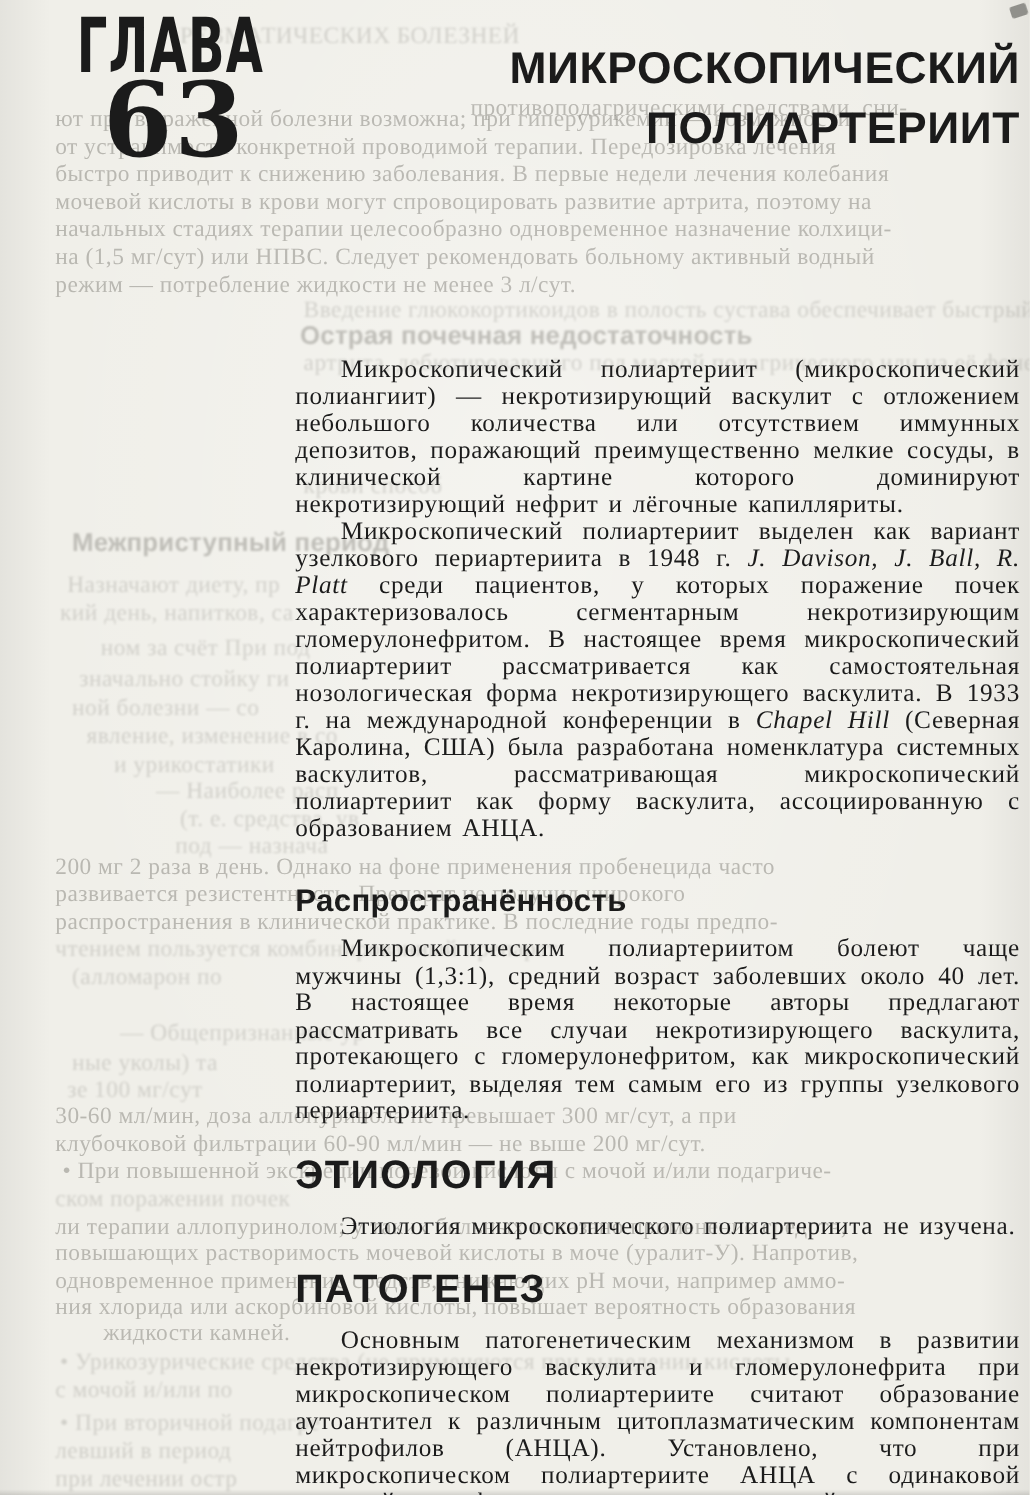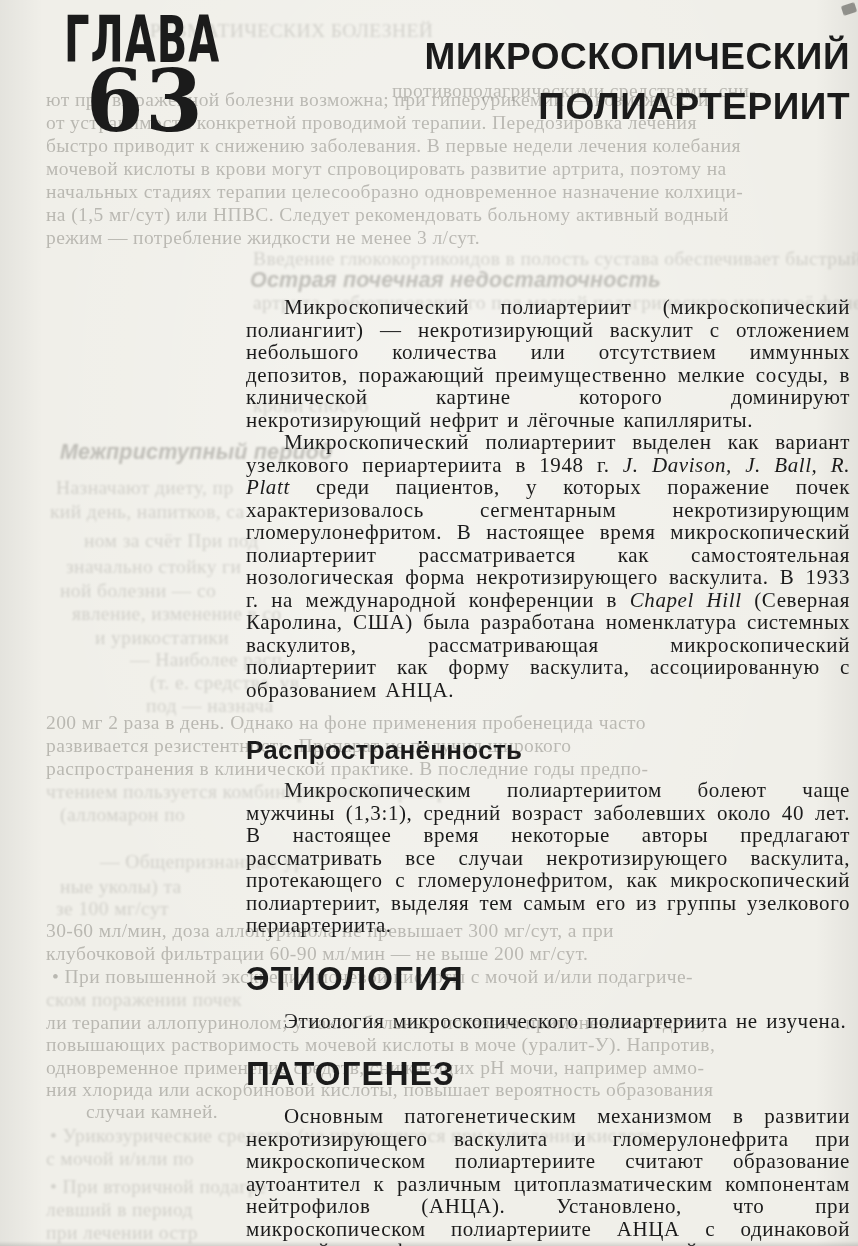--- a/index.html
+++ b/index.html
@@ -25,21 +25,21 @@
   
   .ghost-layer{position:absolute;inset:0;z-index:1;}
   .ghost{
     position:absolute;white-space:nowrap;
     font-family:"Liberation Serif", serif;font-size:19.5px;
     color:var(--ghost,#6f6d66);opacity:.42;filter:blur(.6px);
     letter-spacing:.4px;
   }
   .ghost.bold{
     font-family:"Liberation Sans", sans-serif;font-weight:bold;
-    font-size:21.5px;opacity:.38;filter:blur(.8px);letter-spacing:.2px;font-style:italic;
+    font-size:21.5px;opacity:.38;filter:blur(.8px);letter-spacing:.2px;
   }
   .ghost.dim{opacity:.24;filter:blur(1.1px);}
 
   
   .chapter-word{
     position:absolute;left:64px;top:16px;z-index:2;
     font-family:"DejaVu Sans", sans-serif;font-weight:bold;
     font-size:40px;line-height:30px;color:var(--ink,#171717);
     transform:scaleY(1.58);transform-origin:top left;letter-spacing:1px;
   }
@@ -112,21 +112,21 @@
       <div class="ghost dim" style="left: 60px; top: 876px;">ные уколы) та</div>
       <div class="ghost dim" style="left: 56px; top: 898px;">зе 100 мг/сут</div>
       <div class="ghost" style="left: 46px; top: 920px;">30-60 мл/мин, доза аллопуринола не превышает 300 мг/сут, а при</div>
       <div class="ghost" style="left: 46px; top: 943px;">клубочковой фильтрации 60-90 мл/мин — не выше 200 мг/сут.</div>
       <div class="ghost" style="left: 52px; top: 966px; text-align: right;">• При повышенной экскреции мочевой кислоты с мочой и/или подагриче-</div>
       <div class="ghost dim" style="left: 46px; top: 989px;">ском поражении почек</div>
       <div class="ghost" style="left: 46px; top: 1012px;">ли терапии аллопуринолом; у таких больных показано применение средств,</div>
       <div class="ghost" style="left: 46px; top: 1034px;">повышающих растворимость мочевой кислоты в моче (уралит-У). Напротив,</div>
       <div class="ghost" style="left: 46px; top: 1057px;">одновременное применение средств, снижающих pH мочи, например аммо-</div>
       <div class="ghost" style="left: 46px; top: 1079px; font-family: Liberation Serif, serif;">ния хлорида или аскорбиновой кислоты, повышает вероятность образования</div>
-      <div class="ghost" style="left: 86px; top: 1101px;">случаи камней.</div>
+      <div class="ghost" style="left: 86px; top: 1101px;">жидкости камней.</div>
       <div class="ghost dim" style="left: 50px; top: 1125px;">• Урикозурические средства (не применяются при выведении кислоты</div>
       <div class="ghost dim" style="left: 46px; top: 1148px;">с мочой и/или по</div>
       <div class="ghost dim" style="left: 50px; top: 1176px;">• При вторичной подагре</div>
       <div class="ghost dim" style="left: 46px; top: 1199px;">левший в период</div>
       <div class="ghost dim" style="left: 46px; top: 1222px;">при лечении остр</div>
     </div>
   <div class="corner-mark"></div>
 
   <div class="chapter-word">ГЛАВА</div>
   <div class="chapter-num">63</div>

